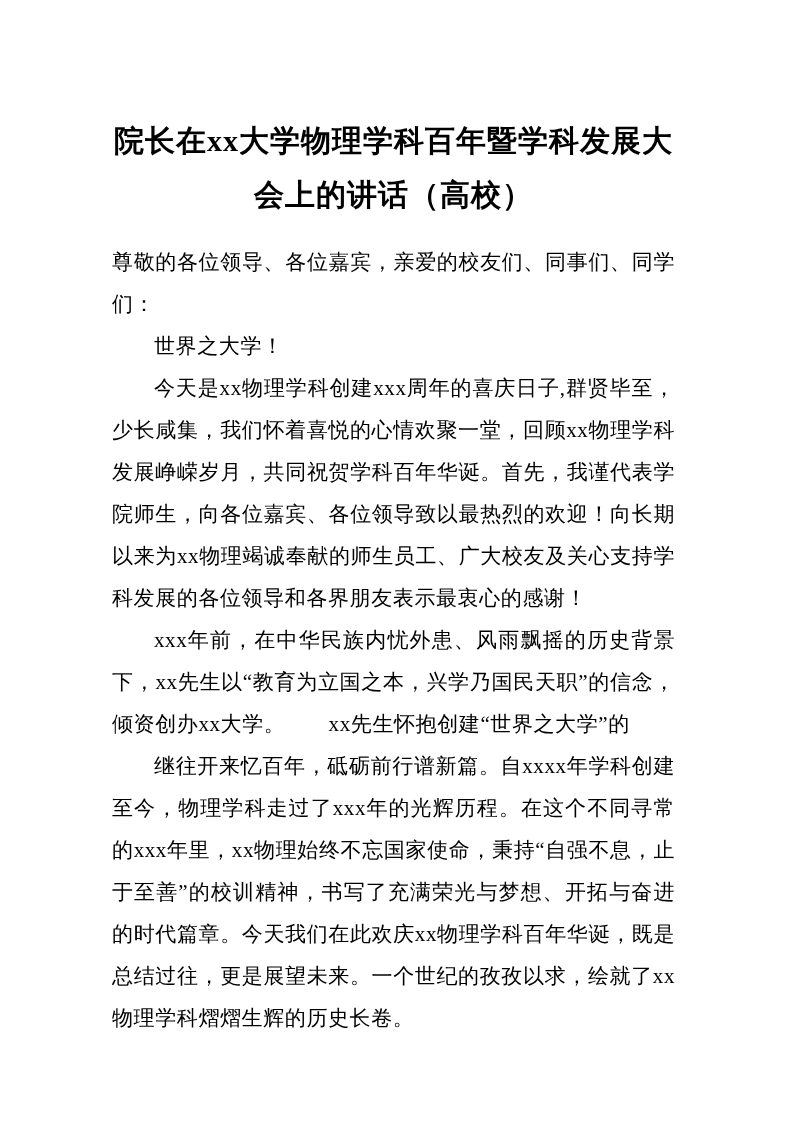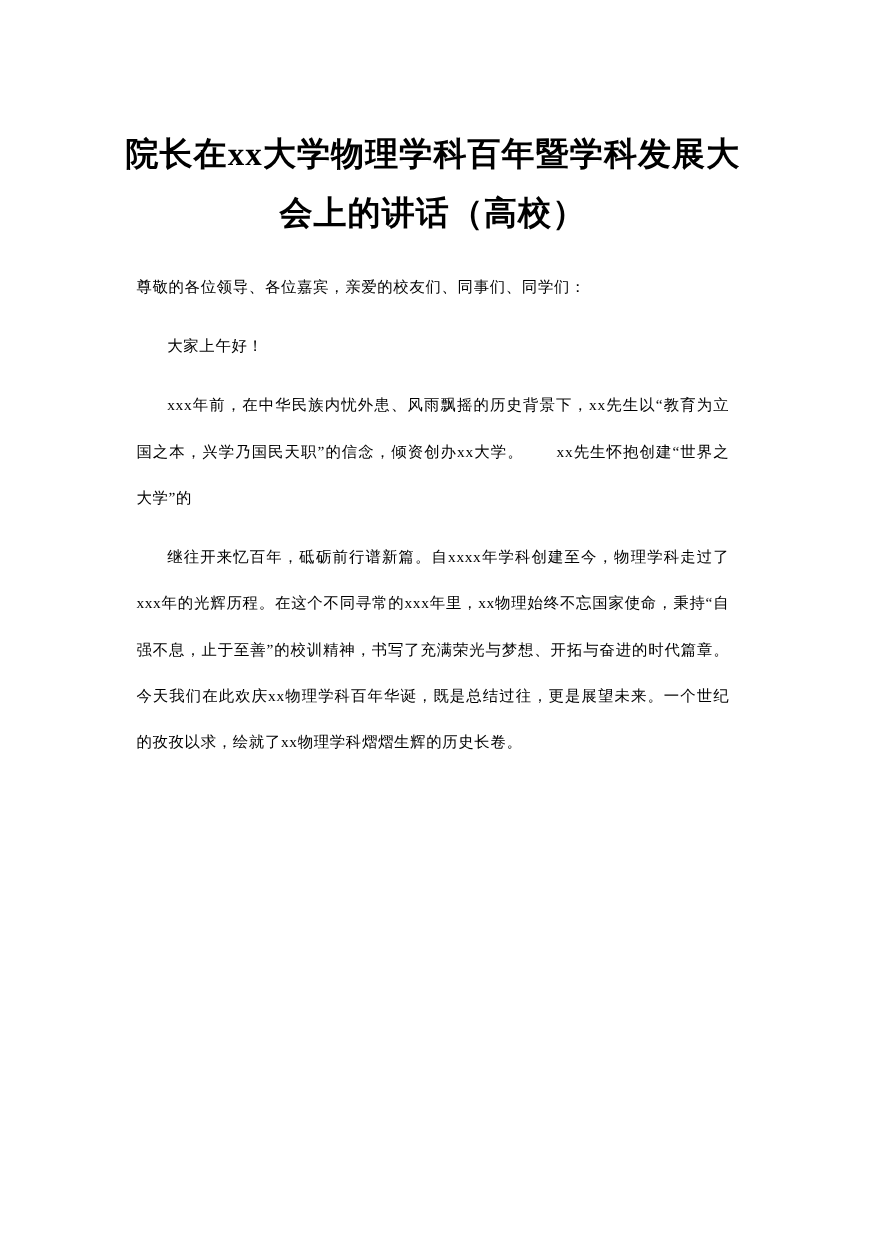--- a/index.html
+++ b/index.html
@@ -28,37 +28,38 @@
     font-weight: 700;
     line-height: 54px;
     letter-spacing: 1px;
     text-align: center;
     color: #000000;
   }
   .doc-body {
     width: 563px;
   }
   .para {
-    margin: 12px;
-    font-size: 14px;
+    margin: 0;
+    font-size: 21px;
     line-height: 42px;
     letter-spacing: 0.6px;
     text-align: justify;
     text-justify: inter-character;
     text-indent: 2em;
     color: #000000;
   }
   .para.no-indent {
     text-indent: 0;
   }
 </style>
 </head>
 <body>
 
 <div class="page">
   <h1 class="doc-title">院长在xx大学物理学科百年暨学科发展大会上的讲话（高校）</h1>
   <div class="doc-body">
     <p class="para no-indent">尊敬的各位领导、各位嘉宾，亲爱的校友们、同事们、同学们：</p>
-    <p class="para">大家上午好！</p>
+    <p class="para">世界之大学！</p>
+    <p class="para">今天是xx物理学科创建xxx周年的喜庆日子,群贤毕至，少长咸集，我们怀着喜悦的心情欢聚一堂，回顾xx物理学科发展峥嵘岁月，共同祝贺学科百年华诞。首先，我谨代表学院师生，向各位嘉宾、各位领导致以最热烈的欢迎！向长期以来为xx物理竭诚奉献的师生员工、广大校友及关心支持学科发展的各位领导和各界朋友表示最衷心的感谢！</p>
     <p class="para">xxx年前，在中华民族内忧外患、风雨飘摇的历史背景下，xx先生以“教育为立国之本，兴学乃国民天职”的信念，倾资创办xx大学。　　xx先生怀抱创建“世界之大学”的</p>
     <p class="para">继往开来忆百年，砥砺前行谱新篇。自xxxx年学科创建至今，物理学科走过了xxx年的光辉历程。在这个不同寻常的xxx年里，xx物理始终不忘国家使命，秉持“自强不息，止于至善”的校训精神，书写了充满荣光与梦想、开拓与奋进的时代篇章。今天我们在此欢庆xx物理学科百年华诞，既是总结过往，更是展望未来。一个世纪的孜孜以求，绘就了xx物理学科熠熠生辉的历史长卷。</p>
   </div>
 </div>
 
 </body></html>

